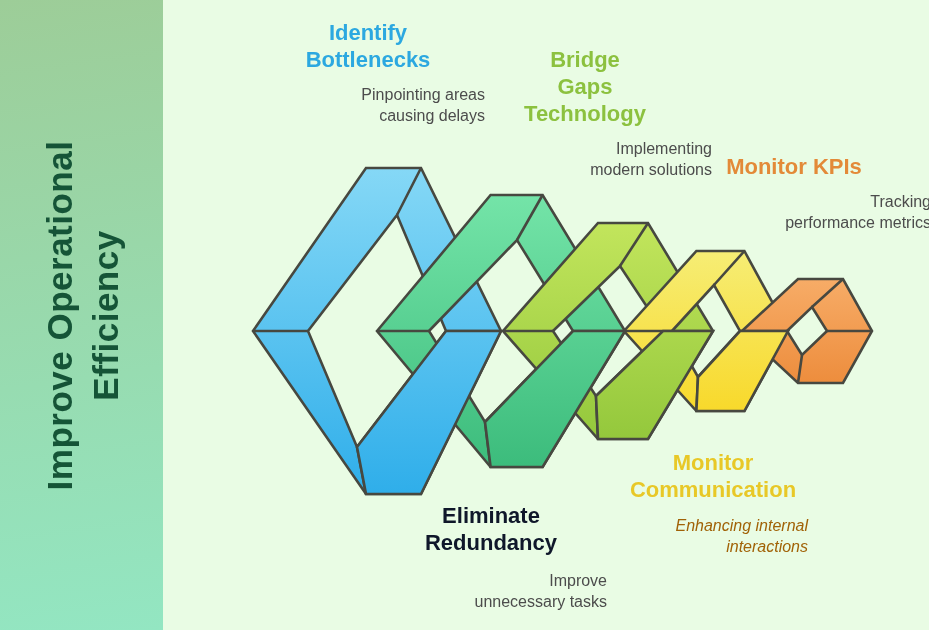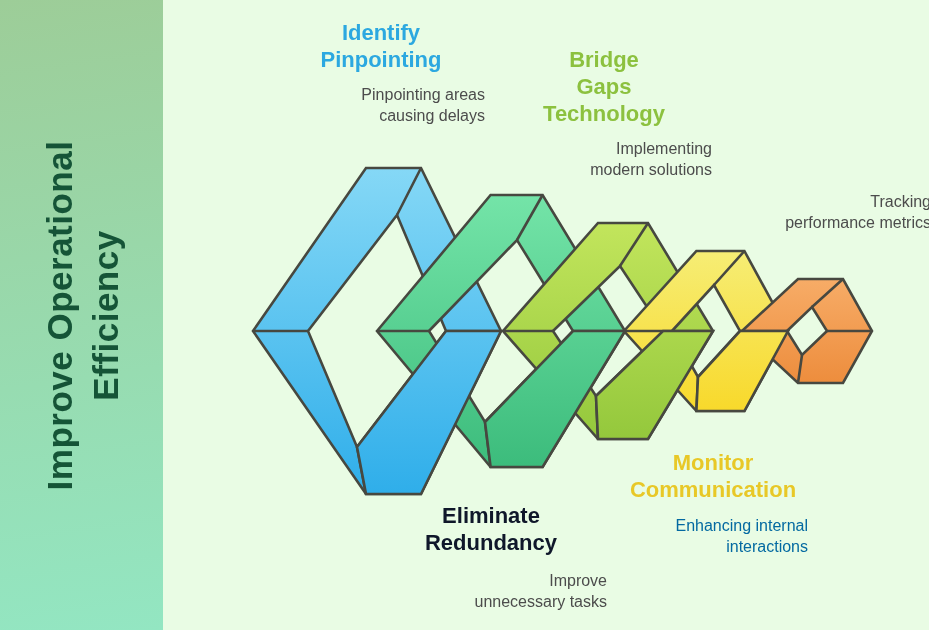--- a/index.html
+++ b/index.html
@@ -11,23 +11,23 @@
   .sidebar-title{
     position:absolute;left:-233.5px;top:233.5px;width:630px;height:163px;
     transform:rotate(-90deg);
     display:flex;flex-direction:column;align-items:center;justify-content:center;
     text-align:center;font-weight:bold;font-size:35px;line-height:1.3;
     letter-spacing:.5px;
   }
   #chain-svg{position:absolute;left:0;top:0;}
   .t{position:absolute;text-align:center;font-weight:bold;font-size:22px;line-height:27px;}
   .d{position:absolute;text-align:right;font-size:16px;line-height:20.5px;}
-  #t-identify{left:281px;top:19px;width:200px}
+  #t-identify{left:268px;top:19px;width:200px}
   #d-identify{left:285px;top:85px;width:200px}
-  #t-bridge{left:504px;top:46px;width:200px}
+  #t-bridge{left:485px;top:46px;width:200px}
   #d-bridge{left:512px;top:139px;width:200px}
   #t-monitor{left:664px;top:153px;width:260px}
   #d-monitor{left:671px;top:192px;width:260px}
   #t-eliminate{left:380px;top:502px;width:222px}
   #d-eliminate{left:387px;top:571px;width:220px}
   #t-communication{left:593px;top:449px;width:240px}
   #d-communication{left:588px;top:516px;width:220px}
 </style>
 </head>
 <body>
@@ -93,53 +93,56 @@
         <path d="M742,331 L798,279 L843,279 L872,331 L843,383 L798,383 Z M787,331 L812,307 L827,331 L802,355 Z" fill="url(#g4)" fill-rule="evenodd" stroke="#474840" stroke-width="2.6" stroke-linejoin="miter" stroke-miterlimit="8"></path>
         <path d="M742,331 L787,331 M827,331 L872,331 M843,279 L812,307 M802,355 L798,383" fill="none" stroke="#474840" stroke-width="2.6" stroke-linejoin="miter" stroke-miterlimit="8"></path>
       </g>
       <g>
         <path d="M788,331 L744.4,411 L696.4,411 L698,377 L740,331 Z" fill="url(#g3)" fill-rule="evenodd" stroke="#474840" stroke-width="2.6" stroke-linejoin="miter" stroke-miterlimit="8"></path>
       </g>
     </svg>
 
   <div class="t" id="t-identify" style="color: rgb(44, 168, 224);">
     <div>Identify</div>
-    <div>Pinpointing</div>
+    <div>Bottlenecks</div>
   </div>
   <div class="d" id="d-identify" style="color: rgb(76, 76, 76);">
     <div>Pinpointing areas</div>
     <div>causing delays</div>
   </div>
 
   <div class="t" id="t-bridge" style="color: rgb(140, 193, 63);">
     <div>Bridge</div>
     <div>Gaps</div>
     <div>Technology</div>
   </div>
   <div class="d" id="d-bridge" style="color: rgb(76, 76, 76);">
     <div>Implementing</div>
     <div>modern solutions</div>
   </div>
 
+  <div class="t" id="t-monitor" style="color: rgb(227, 138, 56);">
+    <div>Monitor KPIs</div>
+  </div>
   <div class="d" id="d-monitor" style="color: rgb(76, 76, 76);">
     <div>Tracking</div>
     <div>performance metrics</div>
   </div>
 
   <div class="t" id="t-eliminate" style="color: #0f172a;">
     <div>Eliminate</div>
     <div>Redundancy</div>
   </div>
   <div class="d" id="d-eliminate" style="color: rgb(76, 76, 76);">
     <div>Improve</div>
     <div>unnecessary tasks</div>
   </div>
 
   <div class="t" id="t-communication" style="color: rgb(232, 200, 39);">
     <div>Monitor</div>
     <div>Communication</div>
   </div>
-  <div class="d" id="d-communication" style="color: #0369a1;">
+  <div class="d" id="d-communication" style="color: #a16207; font-style: italic;">
     <div>Enhancing internal</div>
     <div>interactions</div>
   </div>
 
 </div>
 
 </body></html>

